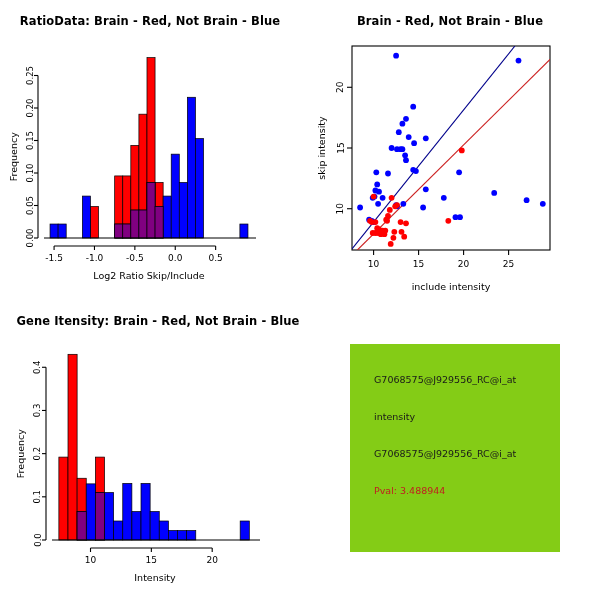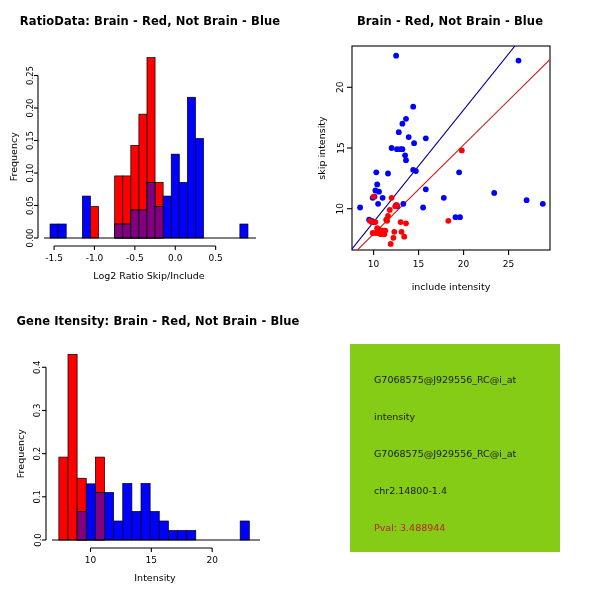--- a/index.html
+++ b/index.html
@@ -287,18 +287,17 @@
         <text x="147" y="281" font-family="&quot;DejaVu Sans&quot;, sans-serif" font-size="9.5" fill="#000" text-anchor="middle">Intensity</text>
         <line x1="44" y1="240" x2="252" y2="240" stroke="#000" stroke-width="1"></line>
       </svg>
   </div>
 
   <div class="panel" id="panel-info">
     <div class="infobox">
       <div class="info-line">G7068575@J929556_RC@i_at</div>
       <div class="info-line">intensity</div>
       <div class="info-line">G7068575@J929556_RC@i_at</div>
-      <div class="info-line">chr2.14800-1.4</div>
       <div class="info-line pval">Pval: 3.488944</div>
     </div>
   </div>
 
 </div>
 
 </body></html>

